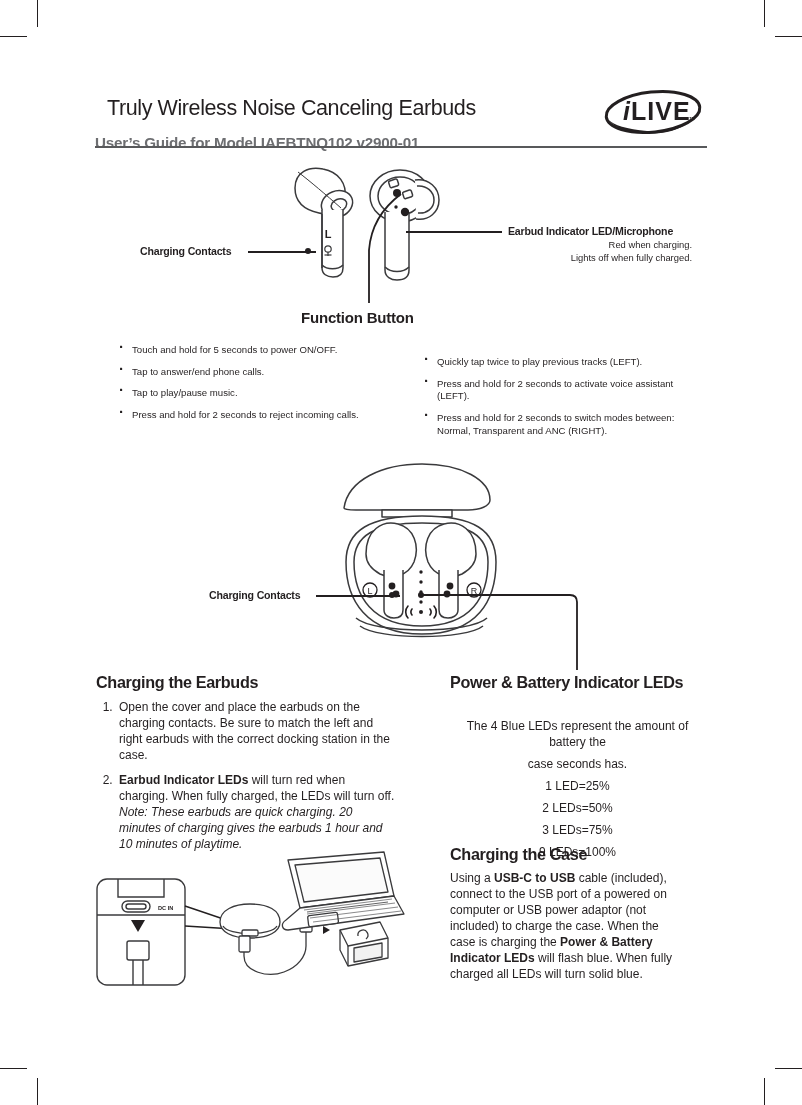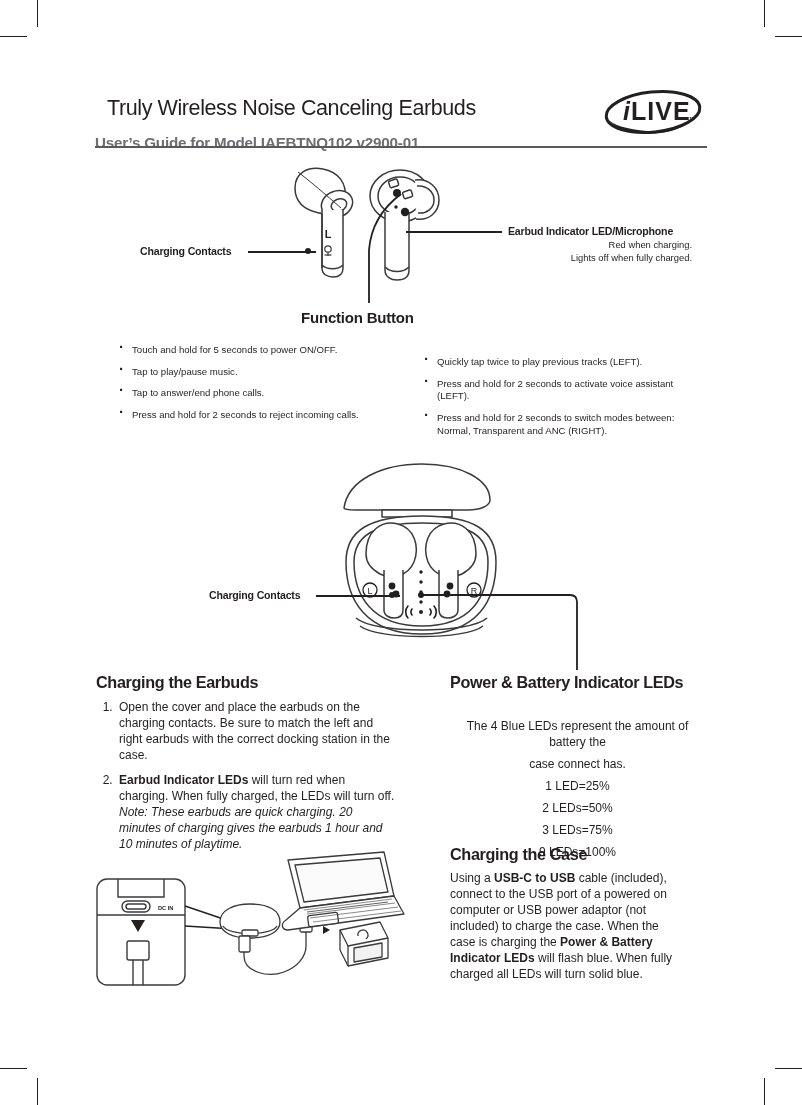--- a/index.html
+++ b/index.html
@@ -126,22 +126,22 @@
 
   <div class="leader h" style="left:406px;top:231px;width:96px;"></div>
   <div class="lbl" style="left:508px;top:225px;">Earbud Indicator LED/Microphone</div>
   <div class="sub" style="left:508px;top:239px;width:184px;">
     <div>Red when charging.</div>
     <div>Lights off when fully charged.</div>
   </div>
 
   <div class="bullets" style="left:115px;top:344px;width:290px;">
     <div class="bi">Touch and hold for 5 seconds to power ON/OFF.</div>
+    <div class="bi">Tap to answer/end phone calls.</div>
     <div class="bi">Tap to play/pause music.</div>
-    <div class="bi">Tap to answer/end phone calls.</div>
     <div class="bi">Press and hold for 2 seconds to reject incoming calls.</div>
   </div>
 
   <div class="bullets" style="left:420px;top:344px;width:285px;margin-top:12px;">
     <div class="bi">Quickly tap twice to play previous tracks (LEFT).</div>
     <div class="bi">Press and hold for 2 seconds to activate voice assistant (LEFT).</div>
     <div class="bi">Press and hold for 2 seconds to switch modes between: Normal, Transparent and ANC (RIGHT).</div>
   </div>
 
   <div style="position:absolute;left:330px;top:458px;width:200px;height:190px;">
@@ -212,21 +212,21 @@
       </li>
       <li>
         <span class="b">Earbud Indicator LEDs</span><span> will turn red when charging. When fully charged, the LEDs will turn off. </span><span class="i">Note: These earbuds are quick charging. 20 minutes of charging gives the earbuds 1 hour and 10 minutes of playtime.</span>
       </li>
     </ol>
   </div>
 
   <div class="h3" style="left:450px;top:673px;">Power &amp; Battery Indicator LEDs</div>
   <div class="body ctr" style="left:450px;top:699px;width:255px;">
     <div class="ln">The 4 Blue LEDs represent the amount of battery the</div>
-    <div class="ln">case connect has.</div>
+    <div class="ln">case seconds has.</div>
     <div class="ln">1 LED=25%</div>
     <div class="ln">2 LEDs=50%</div>
     <div class="ln">3 LEDs=75%</div>
     <div class="ln">9 LEDs=100%</div>
   </div>
 
   <div class="h3" style="left:450px;top:845px;">Charging the Case</div>
   <div class="body" style="left:450px;top:871px;width:228px;"><span>Using a </span><span class="b">USB-C to USB</span><span> cable (included), connect to the USB port of a powered on computer or USB power adaptor (not included) to charge the case. When the case is charging the </span><span class="b">Power &amp; Battery Indicator LEDs</span><span> will flash blue. When fully charged all LEDs will turn solid blue.</span>
   </div>
 

